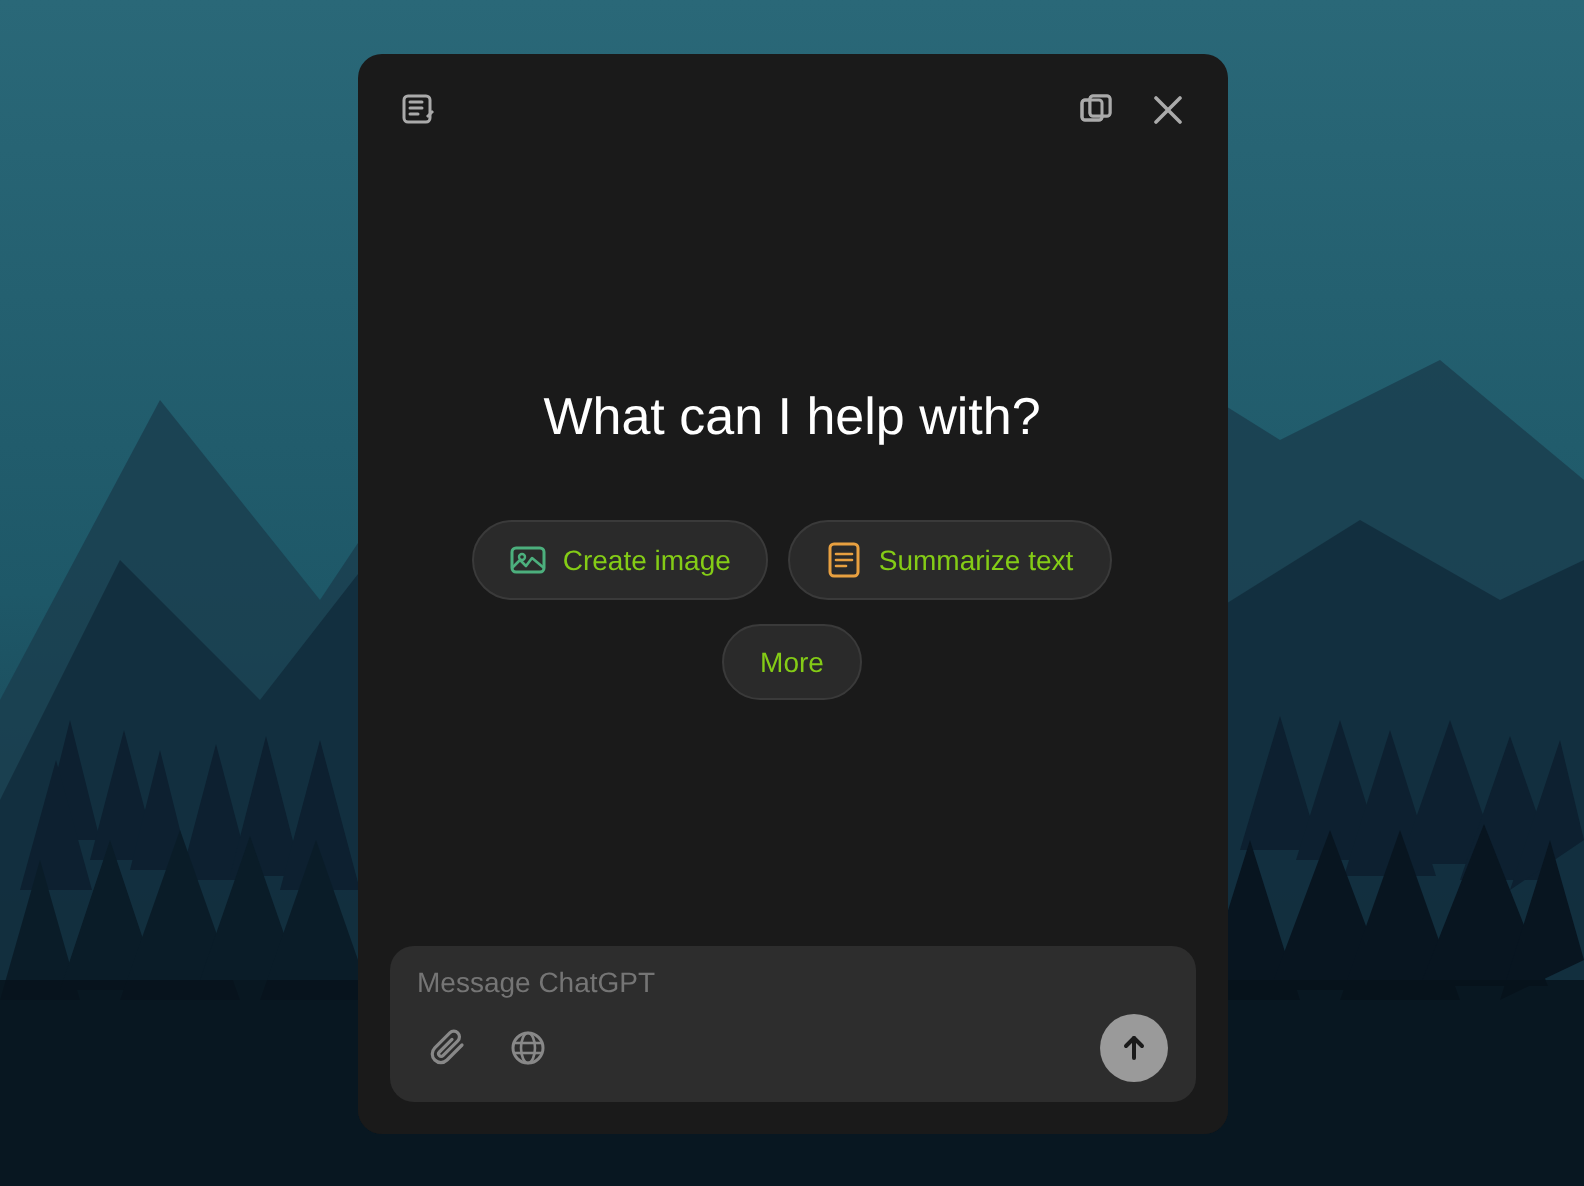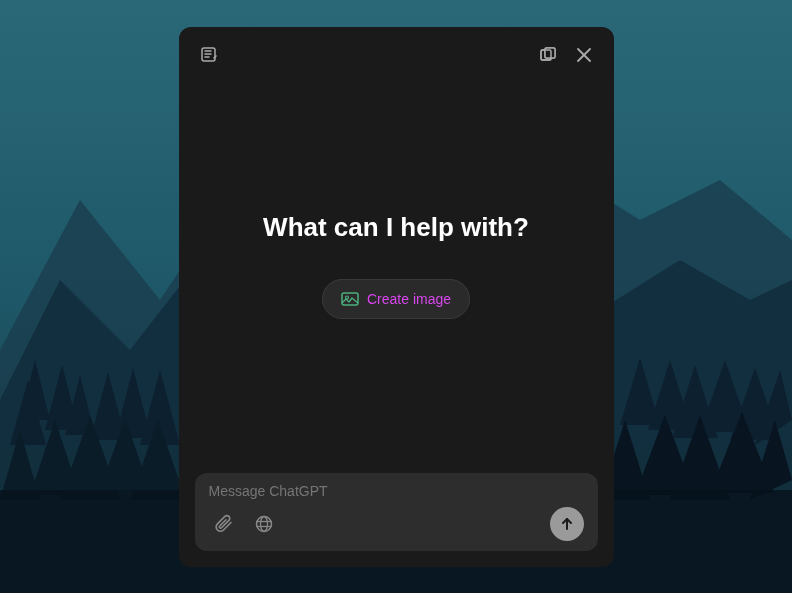--- a/index.html
+++ b/index.html
@@ -73,21 +73,21 @@
       flex: 1;
       display: flex;
       flex-direction: column;
       align-items: center;
       justify-content: center;
       padding: 20px;
     }
 
     .main-title {
       font-size: 26px;
-      font-weight: 700;
+      font-weight: 400;
       color: #ffffff;
       margin-bottom: 36px;
       text-align: center;
     }
 
     .action-buttons {
       display: flex;
       flex-direction: column;
       align-items: center;
       gap: 12px;
@@ -101,21 +101,21 @@
     }
 
     .action-btn {
       display: flex;
       align-items: center;
       gap: 8px;
       padding: 10px 18px;
       background: #2a2a2a;
       border: 1px solid #3a3a3a;
       border-radius: 25px;
-      color: #d946ef;
+      color: #84cc16;
       font-size: 14px;
       cursor: pointer;
       transition: background 0.2s;
       white-space: nowrap;
     }
 
     .btn-icon {
       width: 18px;
       height: 18px;
       display: flex;
@@ -298,26 +298,40 @@
             <span class="btn-icon">
               <svg width="18" height="18" viewBox="0 0 18 18" fill="none" xmlns="http://www.w3.org/2000/svg">
                 <rect x="1" y="3" width="16" height="12" rx="2" stroke="#4caf7d" stroke-width="1.5" fill="none"></rect>
                 <circle cx="6" cy="7.5" r="1.5" stroke="#4caf7d" stroke-width="1.2" fill="none"></circle>
                 <polyline points="1,13 5,9 8,12 11,8 17,13" stroke="#4caf7d" stroke-width="1.3" fill="none" stroke-linejoin="round"></polyline>
               </svg>
             </span>
             <span>Create image</span>
           </button>
 
+          <button class="action-btn">
+            <span class="btn-icon">
+              <svg width="16" height="18" viewBox="0 0 16 18" fill="none" xmlns="http://www.w3.org/2000/svg">
+                <rect x="1" y="1" width="14" height="16" rx="2" stroke="#e8a040" stroke-width="1.5" fill="none"></rect>
+                <line x1="4" y1="6" x2="12" y2="6" stroke="#e8a040" stroke-width="1.3" stroke-linecap="round"></line>
+                <line x1="4" y1="9" x2="12" y2="9" stroke="#e8a040" stroke-width="1.3" stroke-linecap="round"></line>
+                <line x1="4" y1="12" x2="9" y2="12" stroke="#e8a040" stroke-width="1.3" stroke-linecap="round"></line>
+              </svg>
+            </span>
+            <span>Summarize text</span>
+          </button>
 
         </div>
 
         <div class="action-row">
 
 
+          <button class="action-btn">
+            <span>More</span>
+          </button>
         </div>
       </div>
     </div>
 
     <div class="modal-footer">
       <div class="input-container">
         <input class="message-input" type="text" placeholder="Message ChatGPT" style="">
         <div class="input-actions">
           <div class="input-left-icons">
             <button class="input-icon-btn" title="Attach">

